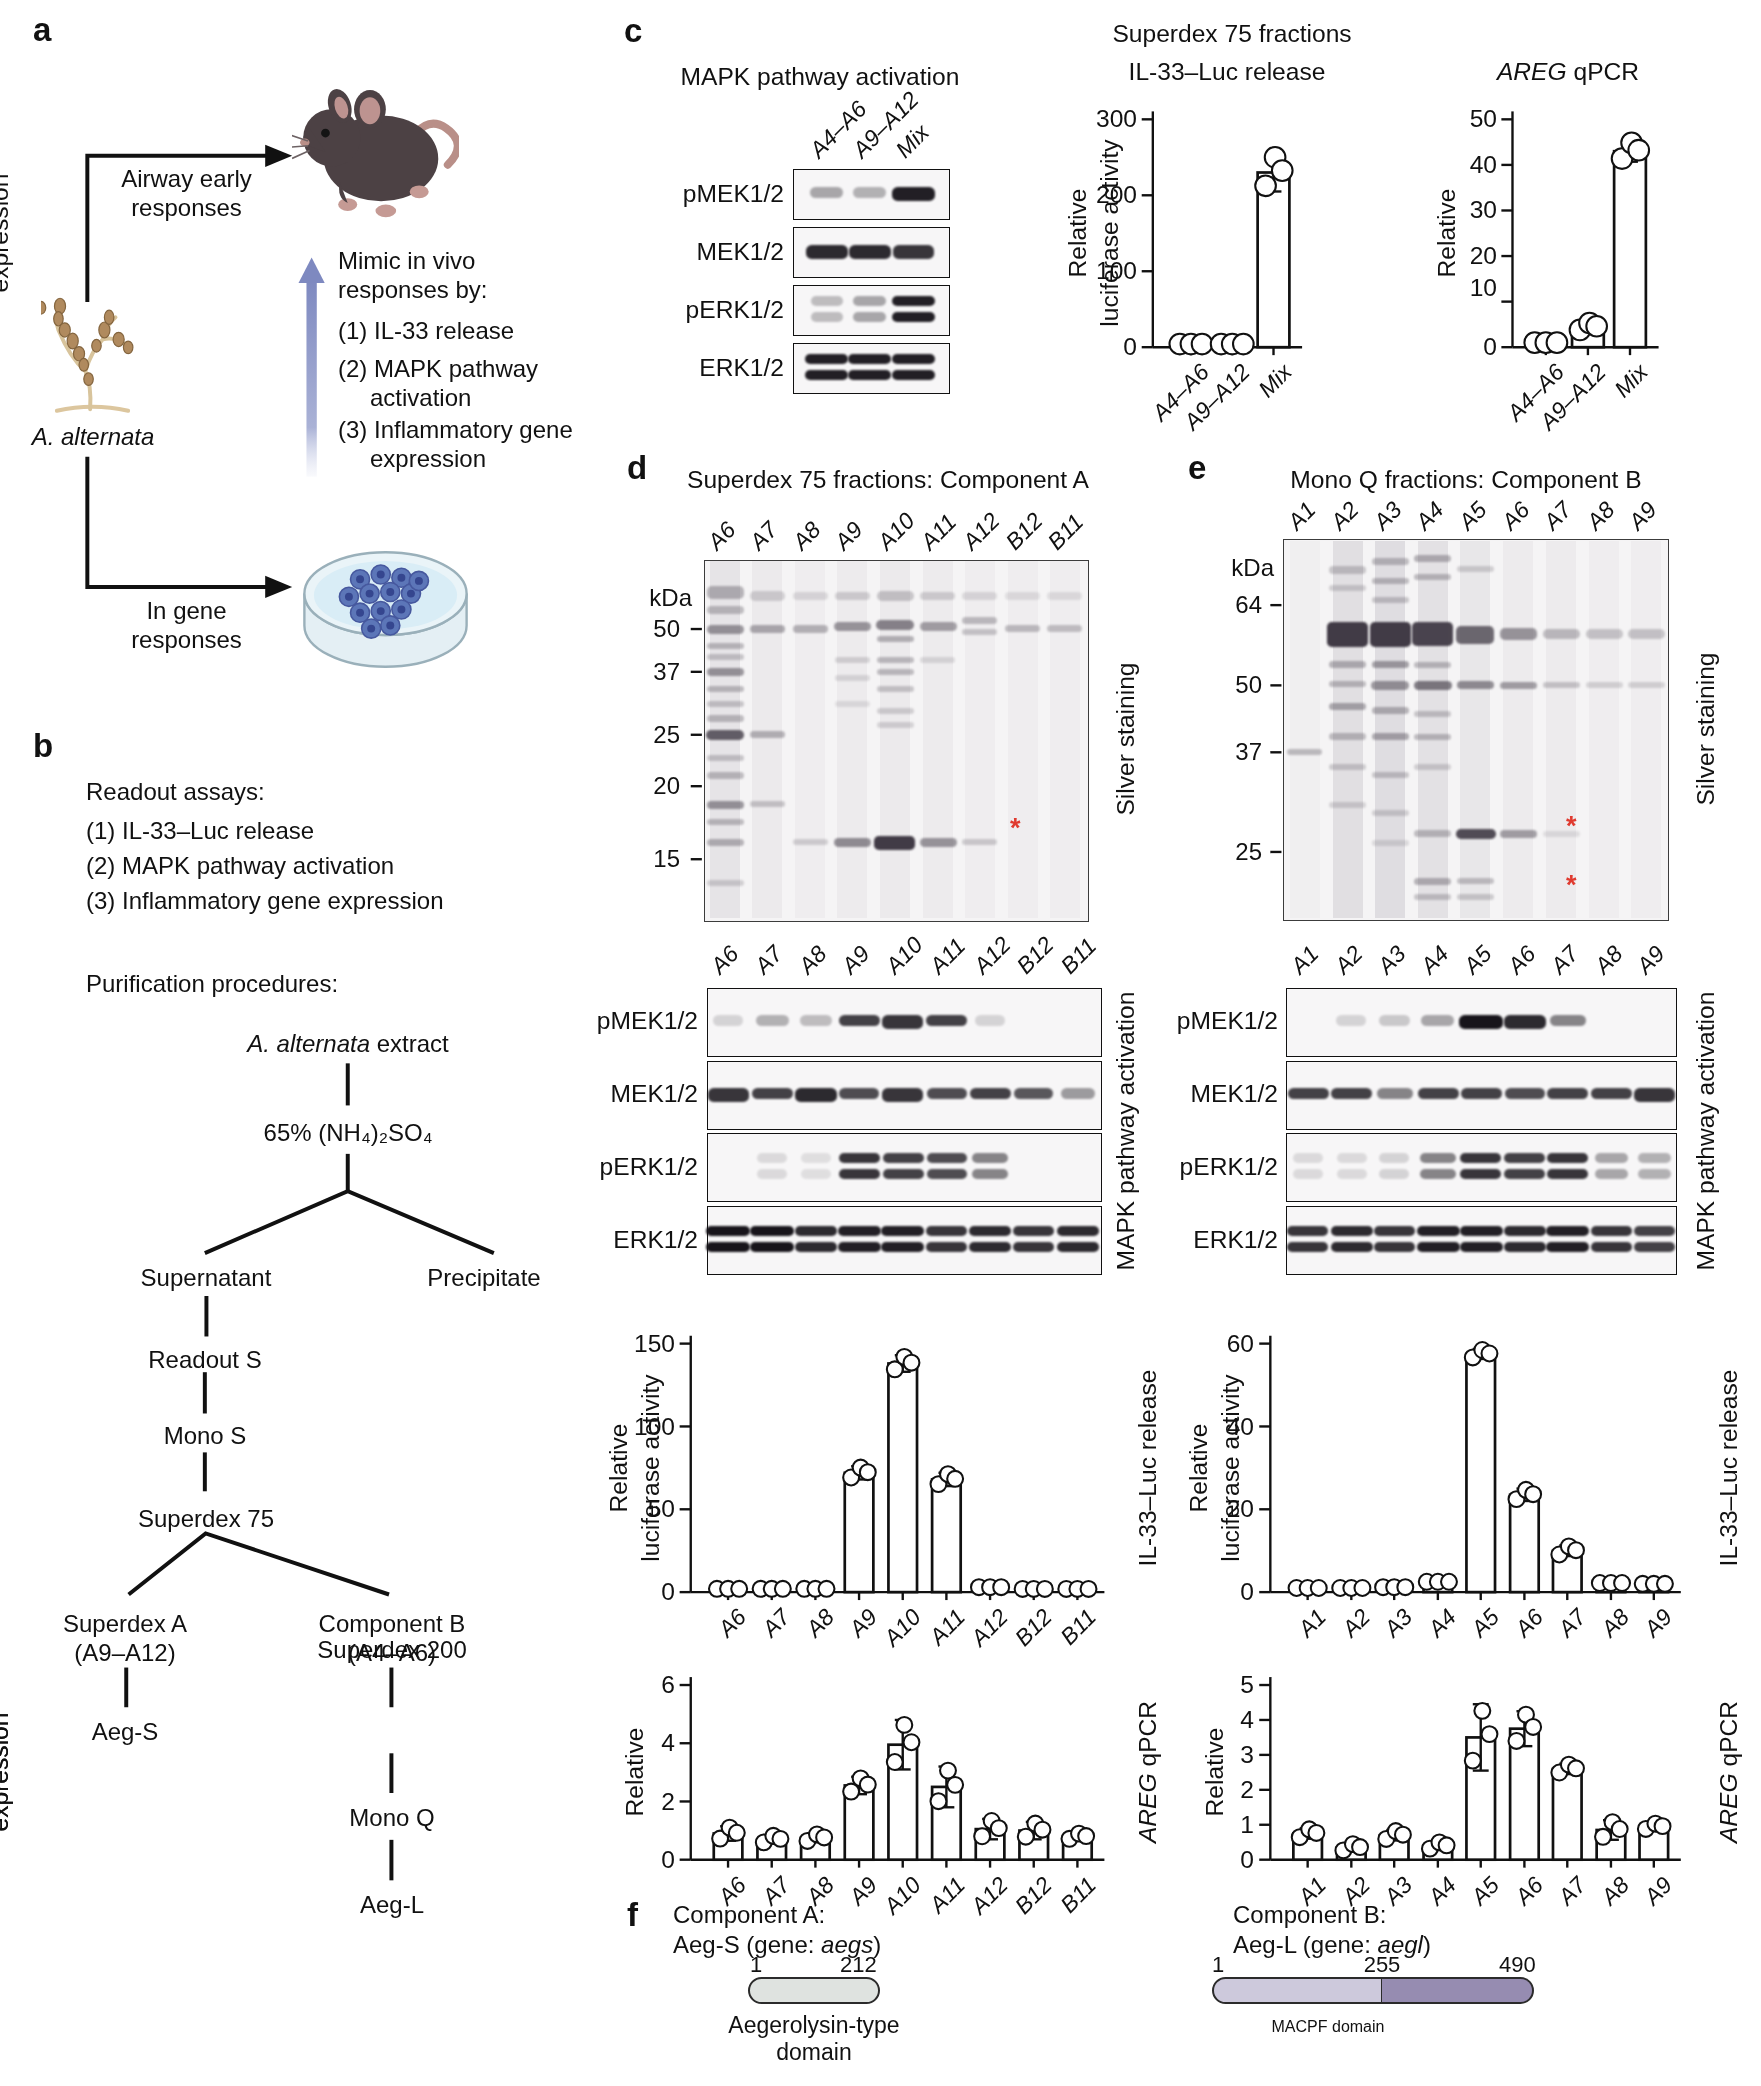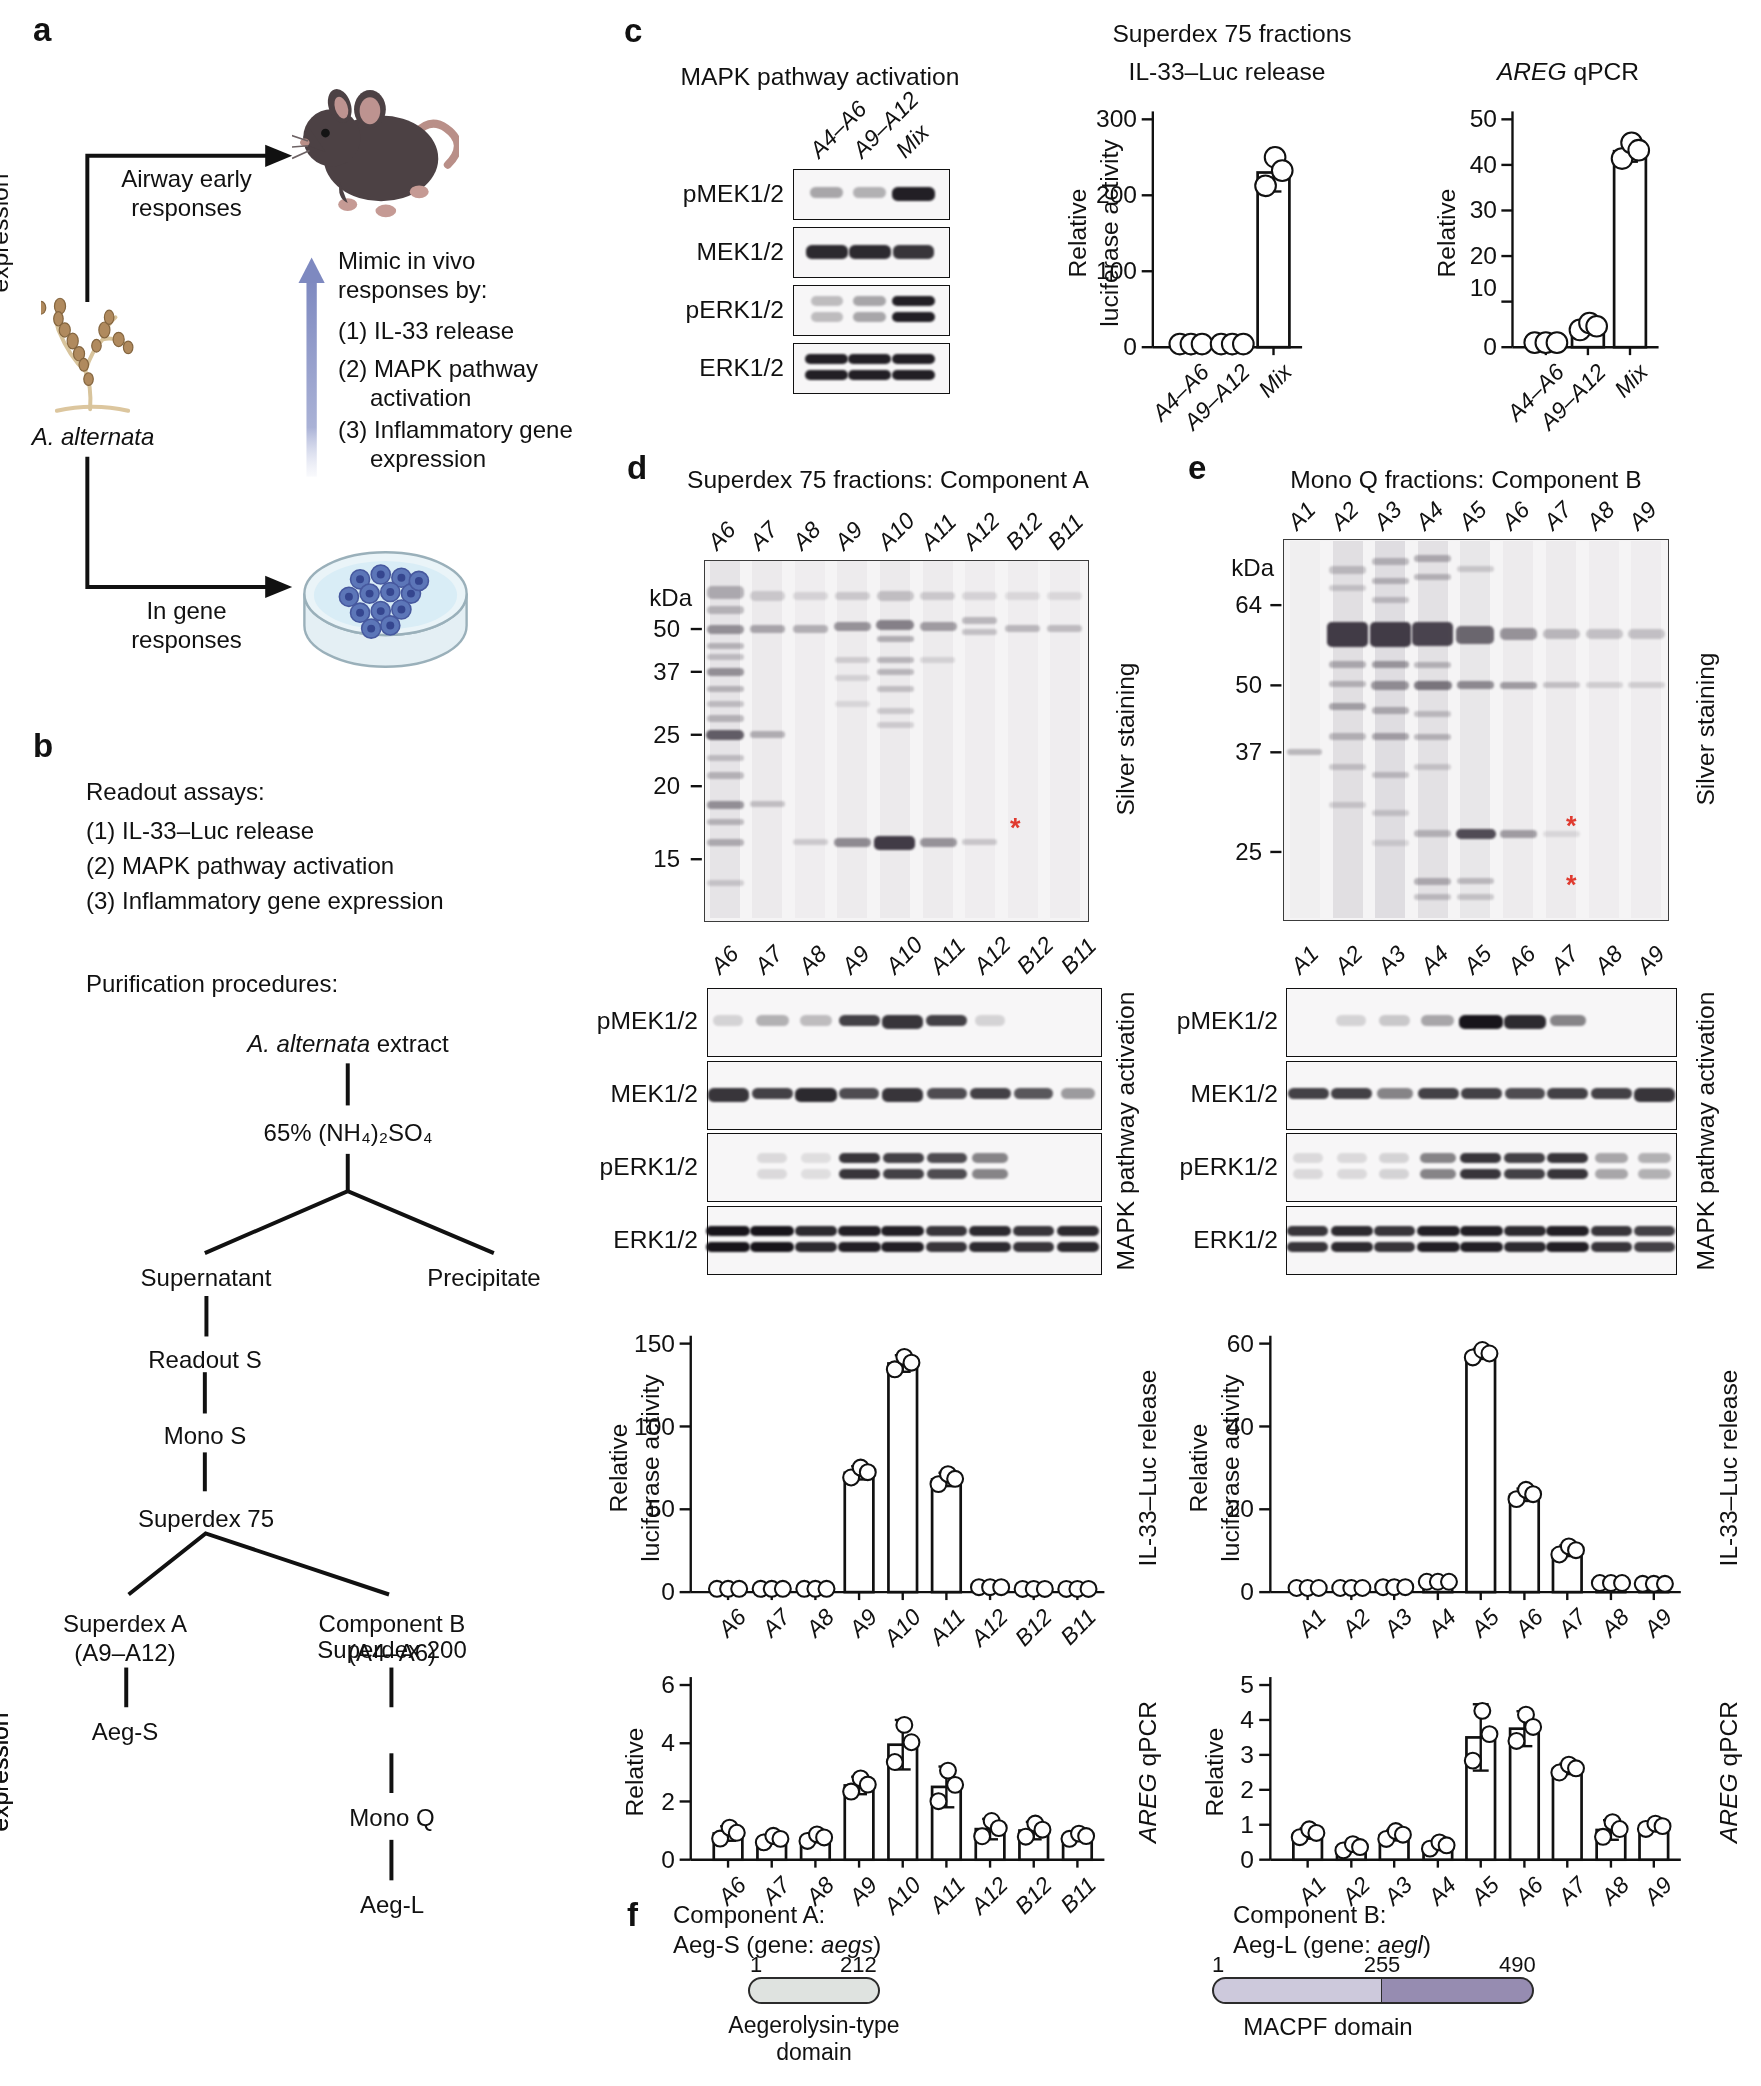--- a/index.html
+++ b/index.html
@@ -612,21 +612,21 @@
 
   <div class="txt" style="left:1233px;top:1900px;">Component B:</div>
   <div class="txt" style="left:1233px;top:1930px;">
     <span>Aeg-L (gene: </span><span class="it">aegl</span><span>)</span>
   </div>
   <div class="txt" style="left:1212px;top:1950px;font-size:22px;">1</div>
   <div class="txt ctr" style="left:1382px;top:1950px;font-size:22px;">255</div>
   <div class="txt" style="left:1499px;top:1950px;font-size:22px;">490</div>
   <div class="fbar" style="left:1212px;top:1977px;width:170px;height:27px;background:#cdc9dc;border-radius:13.5px 0 0 13.5px;border-right:1.6px solid #2b2b2b;"></div>
   <div class="fbar" style="left:1382px;top:1977px;width:152px;height:27px;background:#968cb1;border-radius:0 13.5px 13.5px 0;border-left:none;"></div>
-  <div class="txt ctr" style="left:1328px;top:2012px;font-size:24px;">MACPF domain</div>
+  <div class="txt ctr" style="left:1328px;top:2012px;font-size:16px;">MACPF domain</div>
 
 <div class="ytick" style="left:1061px;top:335px;">0</div>
     <div class="ytick" style="left:1061px;top:259px;">100</div>
     <div class="ytick" style="left:1061px;top:183px;">200</div>
     <div class="ytick" style="left:1061px;top:107px;">300</div>
     <div class="cat" style="right:564px;top:360px;">A4–A6</div>
     <div class="cat" style="right:523px;top:360px;">A9–A12</div>
     <div class="cat" style="right:481px;top:360px;">Mix</div>
     <div class="vlab" style="left:1078px;top:233px;font-size:24.6px;">Relative</div>
     <div class="vlab" style="left:1110px;top:233px;font-size:24.6px;">luciferase activity</div>

